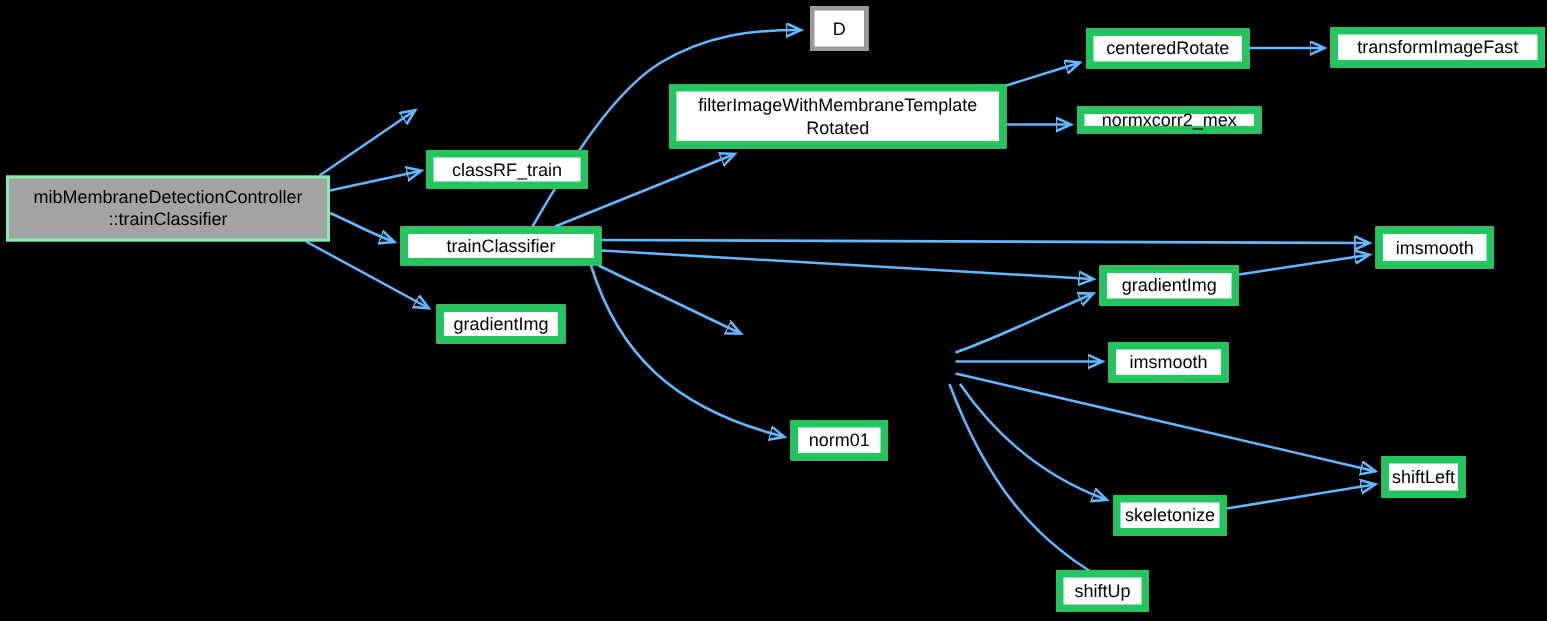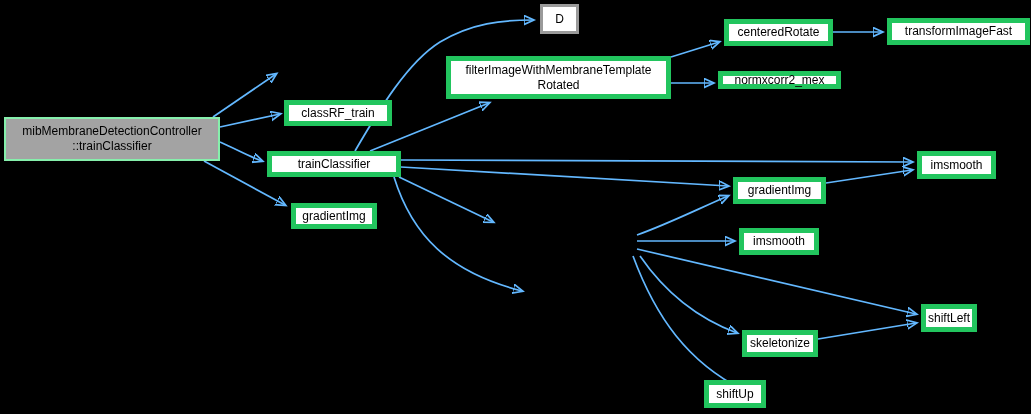--- a/index.html
+++ b/index.html
@@ -112,20 +112,23 @@
 
   <div class="node" style="left:733px;top:177px;width:93px;height:27px">
     <span>gradientImg</span>
   </div>
 
   <div class="node" style="left:739px;top:228px;width:80px;height:27px">
     <span>imsmooth</span>
   </div>
 
 
+  <div class="node" style="left:527px;top:280px;width:65px;height:27px">
+    <span>norm01</span>
+  </div>
 
   <div class="node" style="left:921px;top:304px;width:56px;height:28px">
     <span>shiftLeft</span>
   </div>
 
   <div class="node" style="left:742px;top:330px;width:76px;height:27px">
     <span>skeletonize</span>
   </div>
 
   <div class="node" style="left:704px;top:380px;width:62px;height:28px">

